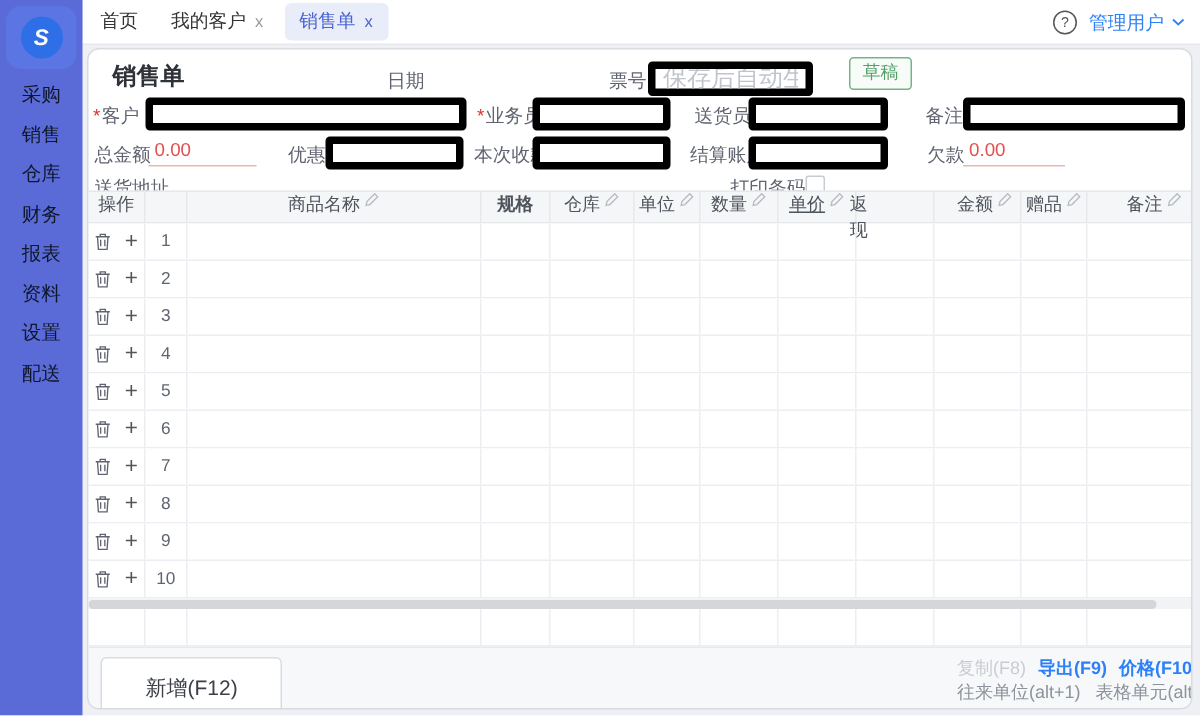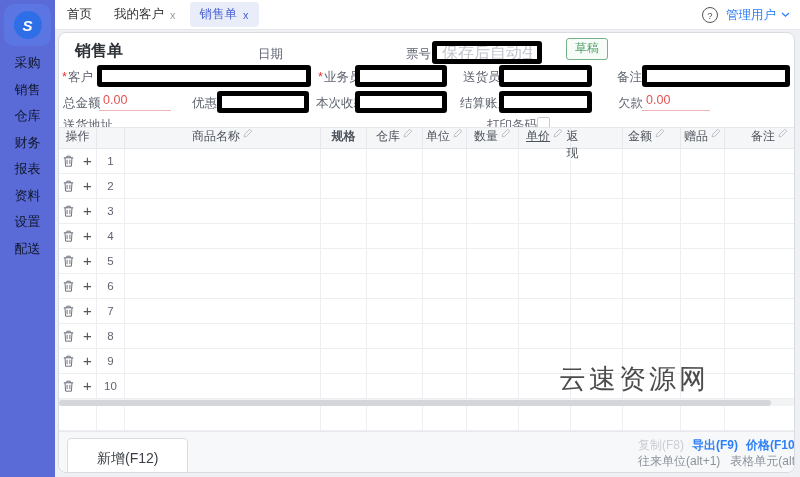--- a/index.html
+++ b/index.html
@@ -57,21 +57,21 @@
   .grid-row > :nth-child(3){width:196px;}
   .grid-row > :nth-child(4){width:46px;font-weight:bold;}
   .grid-row > :nth-child(5){width:56px;}
   .grid-row > :nth-child(6){width:44px;}
   .grid-row > :nth-child(7){width:52px;}
   .grid-row > :nth-child(8){width:52px;text-decoration:underline;}
   .grid-row > :nth-child(9){width:52px;gap:48px;}
   .grid-row > :nth-child(10){width:58px;}
   .grid-row > :nth-child(11){width:44px;}
   .grid-row > :nth-child(12){flex:1;border-right:none;}
-  .hrow > :nth-child(10){justify-content:flex-end;padding-right:15px;}
+  .hrow > :nth-child(10){justify-content:flex-end;padding-right:5px;}
   .hrow > :nth-child(11){justify-content:flex-start;padding-left:3px;}
   .hrow > :nth-child(12){justify-content:flex-end;padding-right:6px;}
   .op-cell{gap:9px;}
   .icon-btn{display:flex;align-items:center;justify-content:center;cursor:pointer;}
   .plus-glyph{font-size:15px;color:#555;line-height:12px;cursor:pointer;}
   #hscroll{position:absolute;left:0;top:366px;width:735px;height:7px;background:#f2f3f4;}
   #hscroll-thumb{position:absolute;left:0;top:0.5px;width:712px;height:6px;background:#d4d6d9;border-radius:3px;cursor:grab;}
   #empty-row{position:absolute;left:0;top:373px;width:735px;}
   
   #watermark{position:absolute;left:500px;top:328px;font-family:"DejaVu Serif",serif;font-size:27px;
@@ -467,21 +467,20 @@
         <div class="cell"></div>
         <div class="cell"></div>
         <div class="cell"></div>
         <div class="cell"></div>
         <div class="cell"></div>
         <div class="cell"></div>
         <div class="cell"></div>
       </div>
     </div>
 
-  <div id="watermark">云速资源网</div>
 
   <div id="footer">
     <div id="footer-buttons">
         <button class="btn">
           <span>新增(F12)</span>
         </button>
       </div>
     <div id="footer-links">
       <div class="links-line" id="links-line1"><span class="link-item muted">复制(F8)</span><span class="link-item link">导出(F9)</span><span class="link-item link">价格(F10)</span></div>
       <div class="links-line secondary" id="links-line2"><span class="link-item">往来单位(alt+1)</span><span class="link-item">表格单元(alt+2)</span></div>

